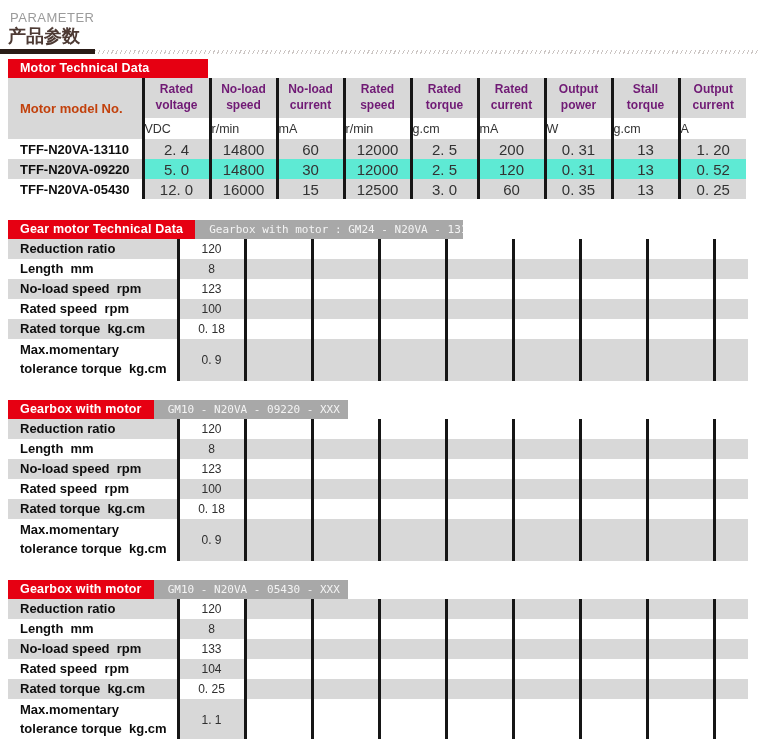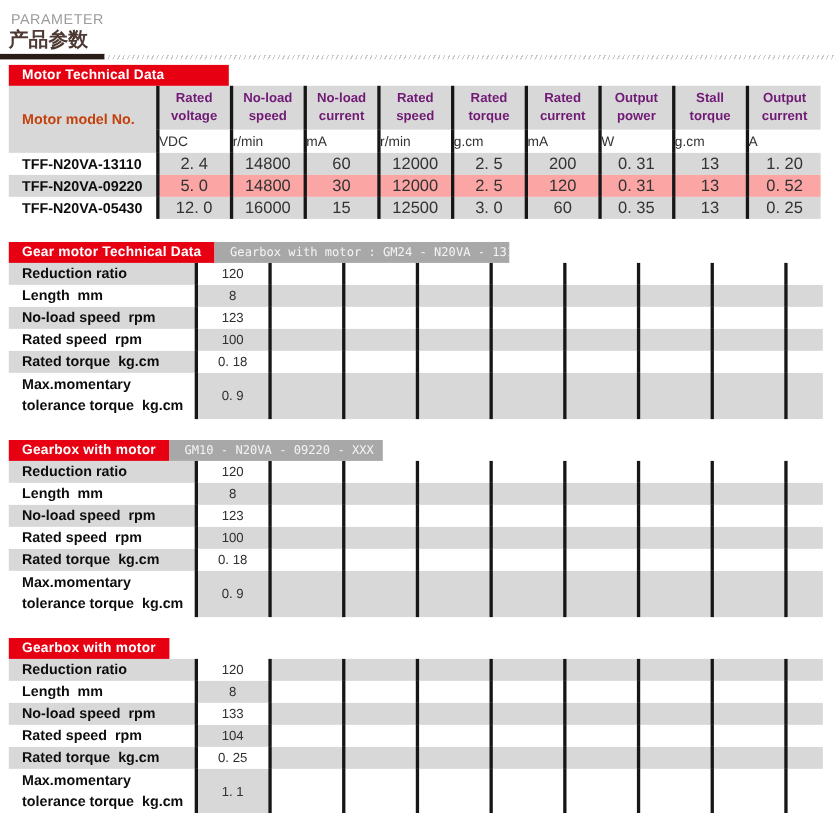--- a/index.html
+++ b/index.html
@@ -41,21 +41,21 @@
 
   
   #motor-section { margin-top: 5px; }
   .mh { background: #d8d8d8; font-weight: bold; font-size: 13px; text-align: left; padding-left: 12px; color: #c2410c; }
   .ch { background: #d8d8d8; font-weight: bold; font-size: 12px; text-align: center;
         height: 40px; line-height: 1.3; padding: 0 3px; color: #701a75; }
   .unit { background: #fff; font-size: 12.5px; height: 21px; color: #333; }
   .model { font-weight: bold; font-size: 13px; padding-left: 12px; height: 20px; color: #0d0d0d; }
   .val { text-align: center; font-size: 15px; color: #333; height: 20px; }
   .rowA .model { background: #fff; }      .rowA .val { background: #d8d8d8; }
-  .rowB .model { background: #d8d8d8; }   .rowB .val { background: #fca5a5; }
+  .rowB .model { background: #d8d8d8; }   .rowB .val { background: #5eead4; }
 
   
   .gear { margin-top: 19px; }
   .gear.first { margin-top: 21px; }
   .gear td { height: 20px; }
   .gear tr.tall td { height: 42px; }
   .glabel { font-weight: bold; font-size: 13px; padding-left: 12px; color: #0d0d0d;
             white-space: pre-wrap; line-height: 1.45; }
   .gval { text-align: center; font-size: 12px; color: #2f2f2f; }
   .gA .glabel { background: #d8d8d8; }  .gA .gval { background: #fff; }     .gA .gempty { background: #fff; }
@@ -345,20 +345,21 @@
               <td class="gempty bl"></td>
               <td class="gempty bl"></td>
               <td class="gempty bl"></td>
             </tr>
           </tbody>
         </table>
       </section>
       <section class="gear invert">
         <div class="badge-row">
           <div class="badge-red">Gearbox with motor</div>
+          <div class="badge-gray">GM10 - N20VA - 05430 - XXX</div>
         </div>
         <table>
           <colgroup>
             <col style="width:170px">
             <col style="width:67px">
             <col style="width:67px">
             <col style="width:67px">
             <col style="width:67px">
             <col style="width:67px">
             <col style="width:67px">

